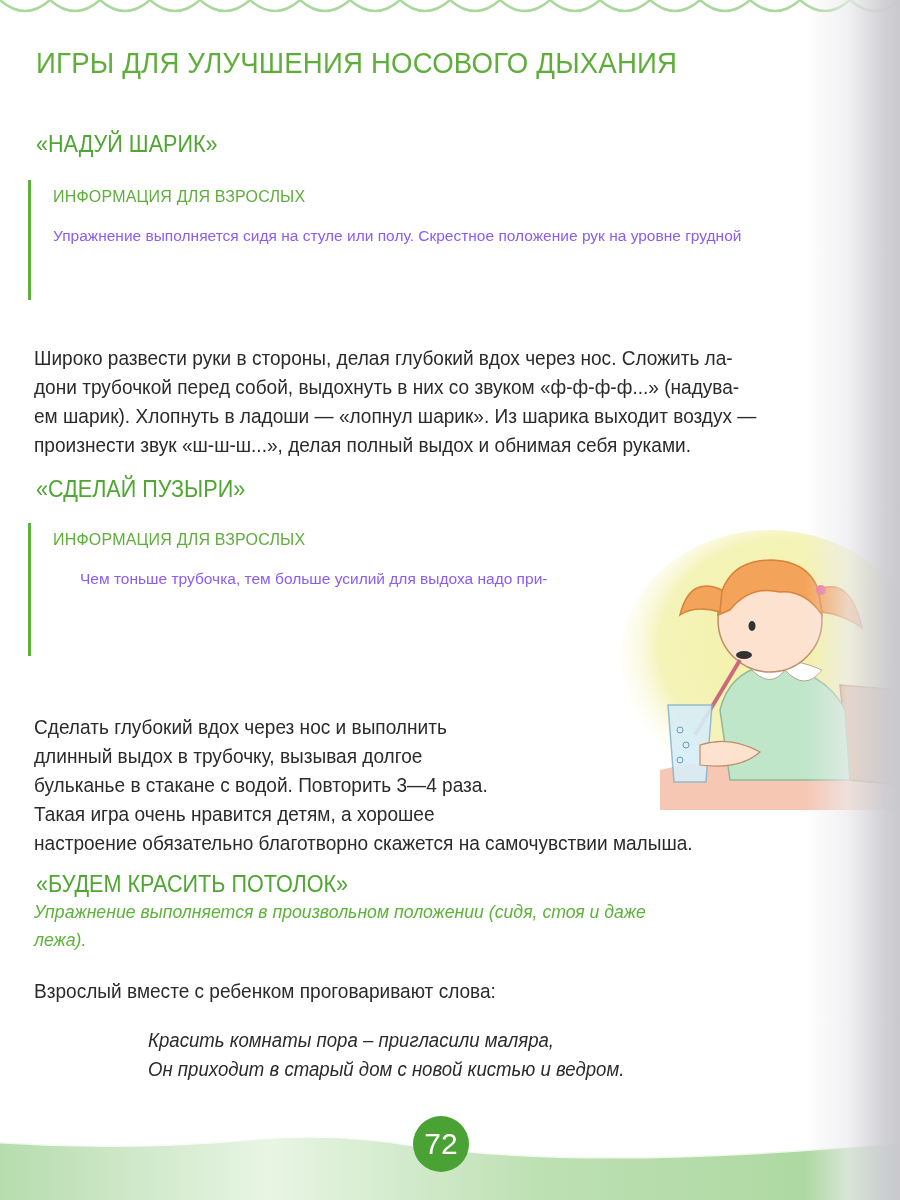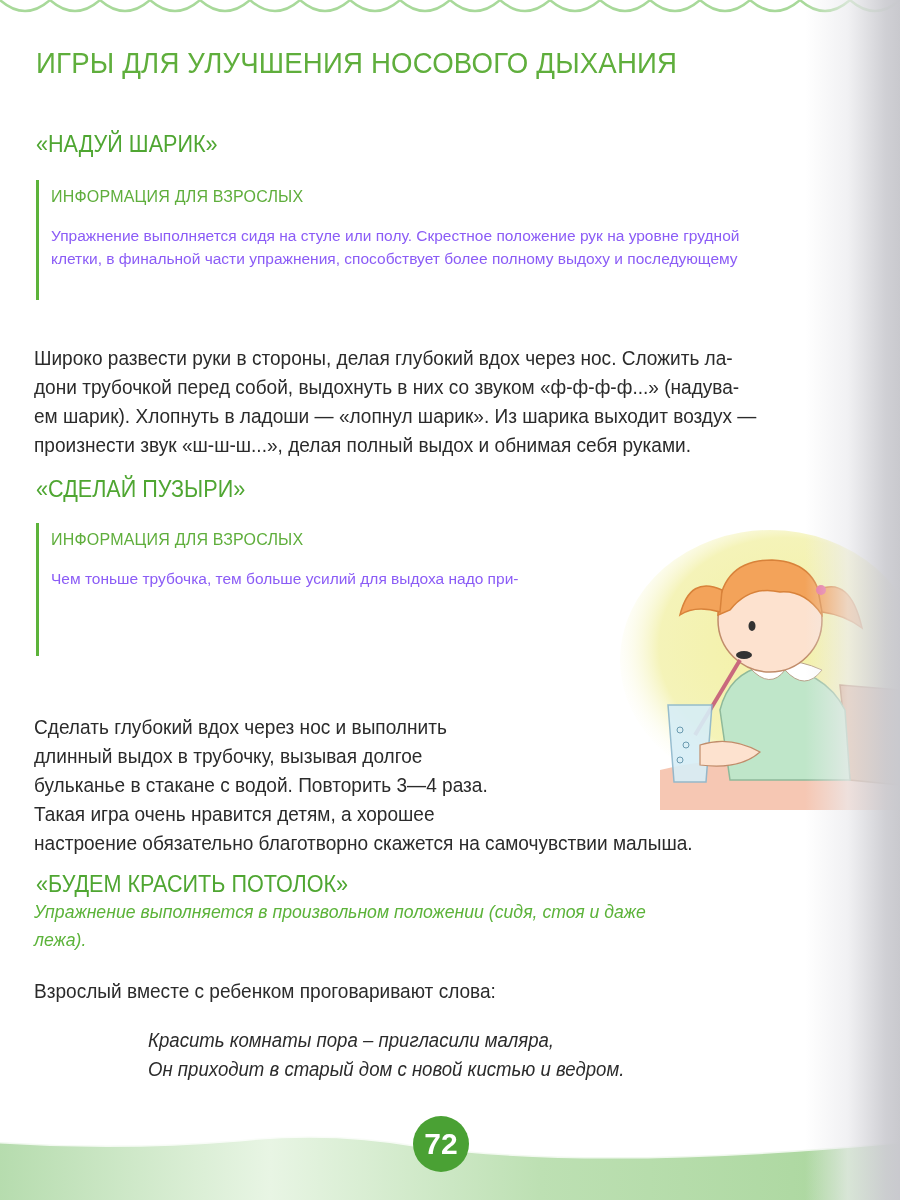--- a/index.html
+++ b/index.html
@@ -19,21 +19,21 @@
     }
     .page-title {
       position: absolute; left: 36px; top: 46px; font-size: 30px; font-weight: normal;
       letter-spacing: 0.2px; margin: 0; color: #5fae3c; transform: scaleX(0.92); transform-origin: left;
     }
     .section-title {
       position: absolute; left: 36px; font-size: 24px; margin: 0; font-weight: normal;
       color: #4fa632; transform: scaleX(0.9); transform-origin: left;
     }
     .info-box {
-      position: absolute; left: 36px; border-left: 3px solid #5cb33a; padding-left: 12px;
+      position: absolute; left: 28px; border-left: 3px solid #5cb33a; padding-left: 22px;
     }
     .info-label {
       font-size: 16px; color: #5fae3c; margin: 0 0 18px 0; letter-spacing: 0.2px;
     }
     .info-text {
       font-size: 15.5px; line-height: 23px; color: #8b5cf6; margin: 0;
     }
     .body-text {
       position: absolute; left: 34px; font-size: 20.5px; line-height: 29px; color: #2b2b2b; margin: 0;
       transform: scaleX(0.93); transform-origin: left;
@@ -42,57 +42,56 @@
       position: absolute; left: 34px; top: 898px; width: 820px; font-size: 19px; line-height: 28px;
       font-style: italic; color: #5cb33a; margin: 0; transform: scaleX(0.93); transform-origin: left;
     }
     .poem {
       position: absolute; left: 148px; top: 1026px; font-size: 20px; line-height: 29px; font-style: italic;
       color: #2b2b2b; margin: 0; transform: scaleX(0.93); transform-origin: left;
     }
     .bottom-wave { position: absolute; left: 0; bottom: 0; width: 900px; height: 80px; z-index: 1; }
     .page-number {
       position: absolute; left: 413px; top: 1116px; width: 56px; height: 56px; border-radius: 50%;
-      background: #4aa134; color: #fff; font-weight: bold; font-size: 30px;
+      background: #4aa134; color: #fff; font-weight: normal; font-size: 30px;
       display: flex; align-items: center; justify-content: center; z-index: 2;
     }
     .illustration { position: absolute; left: 600px; top: 520px; width: 300px; height: 290px; z-index: 1; }
   </style>
 </head>
 <body>
 
 <svg class="scallop" viewBox="0 0 900 24" preserveAspectRatio="none">
   <path d="M0,10 q25,22 50,0 q25,22 50,0 q25,22 50,0 q25,22 50,0 q25,22 50,0 q25,22 50,0 q25,22 50,0 q25,22 50,0 q25,22 50,0 q25,22 50,0 q25,22 50,0 q25,22 50,0 q25,22 50,0 q25,22 50,0 q25,22 50,0 q25,22 50,0 q25,22 50,0 q25,22 50,0" fill="none" stroke="#a8d99a" stroke-width="2.5"></path>
 </svg>
 
 <h1 class="page-title">ИГРЫ ДЛЯ УЛУЧШЕНИЯ НОСОВОГО ДЫХАНИЯ</h1>
 
 <h2 class="section-title" style="top:130px;">«НАДУЙ ШАРИК»</h2>
 
 <div class="info-box" style="top:180px; height:120px; width:820px;">
   <p class="info-label" style="padding-top:8px;">ИНФОРМАЦИЯ ДЛЯ ВЗРОСЛЫХ</p>
   <p class="info-text">
     <span style="display:block;white-space:nowrap;">Упражнение выполняется сидя на стуле или полу. Скрестное положение рук на уровне грудной</span>
-    <span style="display:block;white-space:nowrap;">клетки, в финальной части упражнения, способствует более полному выдоху и последующему</span>
   </p>
 </div>
 
 <div class="body-text" style="top:343px; width:930px;">
   <span style="display:block;white-space:nowrap;">Широко развести руки в стороны, делая глубокий вдох через нос. Сложить ла-</span>
   <span style="display:block;white-space:nowrap;">дони трубочкой перед собой, выдохнуть в них со звуком «ф-ф-ф-ф...» (надува-</span>
   <span style="display:block;white-space:nowrap;">ем шарик). Хлопнуть в ладоши — «лопнул шарик». Из шарика выходит воздух —</span>
   <span style="display:block;white-space:nowrap;">произнести звук «ш-ш-ш...», делая полный выдох и обнимая себя руками.</span>
 </div>
 
 <h2 class="section-title" style="top:475px;">«СДЕЛАЙ ПУЗЫРИ»</h2>
 
 <div class="info-box" style="top:523px; height:133px; width:560px;">
   <p class="info-label" style="padding-top:8px;">ИНФОРМАЦИЯ ДЛЯ ВЗРОСЛЫХ</p>
   <p class="info-text">
-    <span style="display:block;white-space:nowrap;">Чем тоньше трубочка, тем больше усилий для выдоха надо при-</span>
+    <span style="display:block;white-space:nowrap;margin-left:27px;">Чем тоньше трубочка, тем больше усилий для выдоха надо при-</span>
   </p>
 </div>
 
 <svg class="illustration" viewBox="0 0 300 290">
   <defs>
     <radialGradient id="bg" cx="55%" cy="45%" r="60%">
       <stop offset="0%" stop-color="#f4f1a6"></stop>
       <stop offset="70%" stop-color="#f0ee9a" stop-opacity="0.7"></stop>
       <stop offset="100%" stop-color="#ffffff" stop-opacity="0"></stop>
     </radialGradient>

